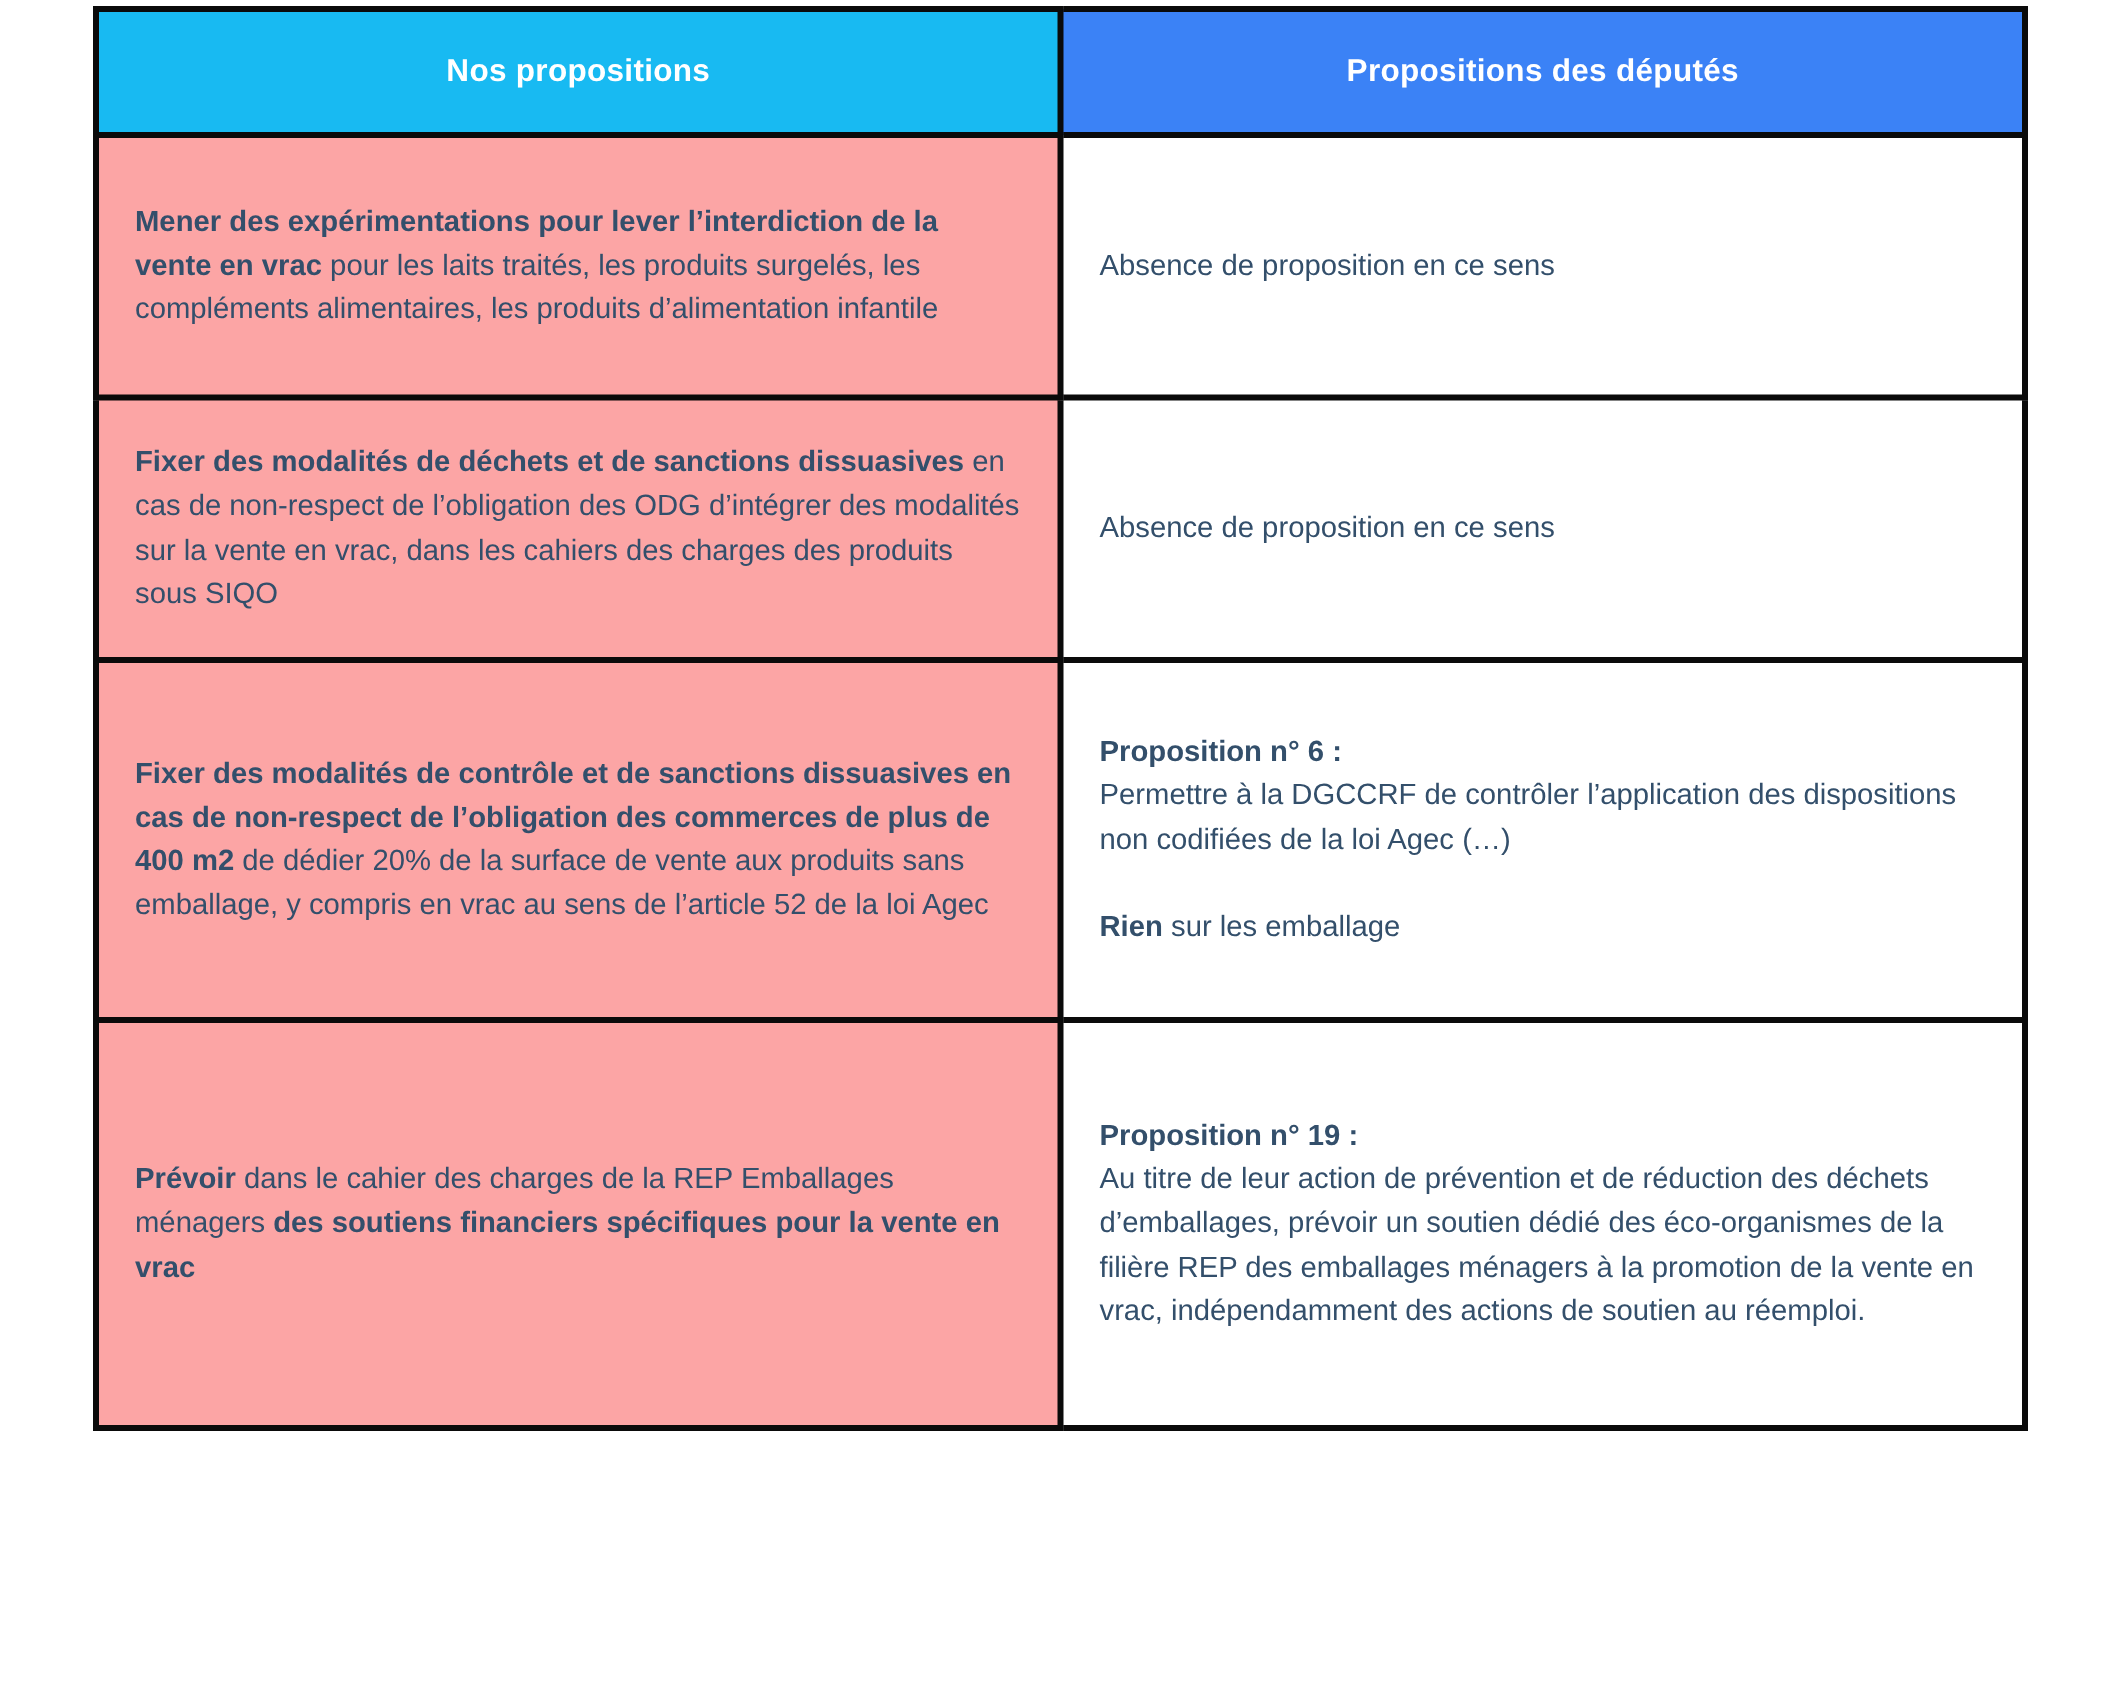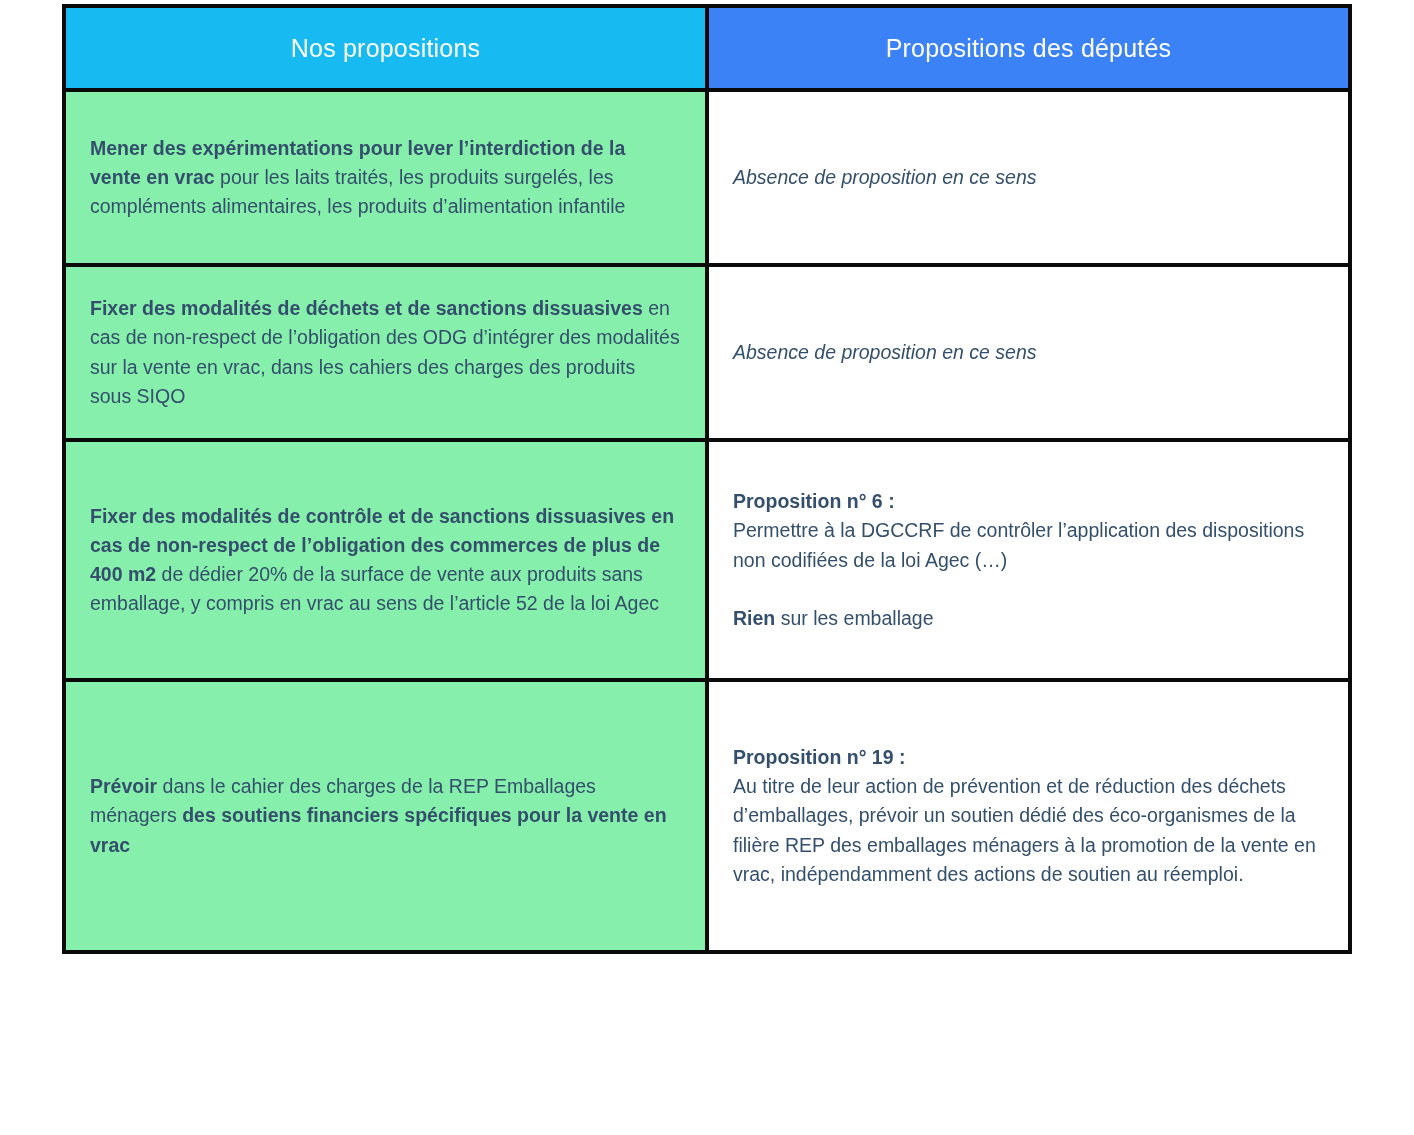--- a/index.html
+++ b/index.html
@@ -23,42 +23,42 @@
     table-layout: fixed;
     color: #334f6b;
   }
   th, td {
     border: 4px solid #0a0a0a;
     vertical-align: middle;
     padding: 18px 24px;
   }
   th {
     height: 84px;
-    font-size: 25px;
-    font-weight: normal;
+    font-size: 21px;
+    font-weight: bold;
     color: #ffffff;
     text-align: center;
     letter-spacing: 0.2px;
   }
   th.col-left  { background: #18baf2; }
   th.col-right { background: #3b82f6; }
   td {
     font-size: 19.5px;
     line-height: 1.5;
   }
-  td.cell-left  { background: #86efac; }
+  td.cell-left  { background: #fca5a5; }
   td.cell-right { background: #ffffff; }
   tr.row-1 { height: 175px; }
   tr.row-2 { height: 143px; }
   tr.row-3 { height: 175px; }
   tr.row-4 { height: 240px; }
   tr.row-5 { height: 272px; }
   p { margin: 0; }
   p + p.spaced { margin-top: 29px; }
-  .italic { font-style: italic; }
+  .italic { }
   strong.block { display: block; }
 </style>
 </head>
 <body>
 
 <div class="table-wrap">
   <table class="comparison">
     <thead>
       <tr>
         <th class="col-left">Nos propositions</th>

